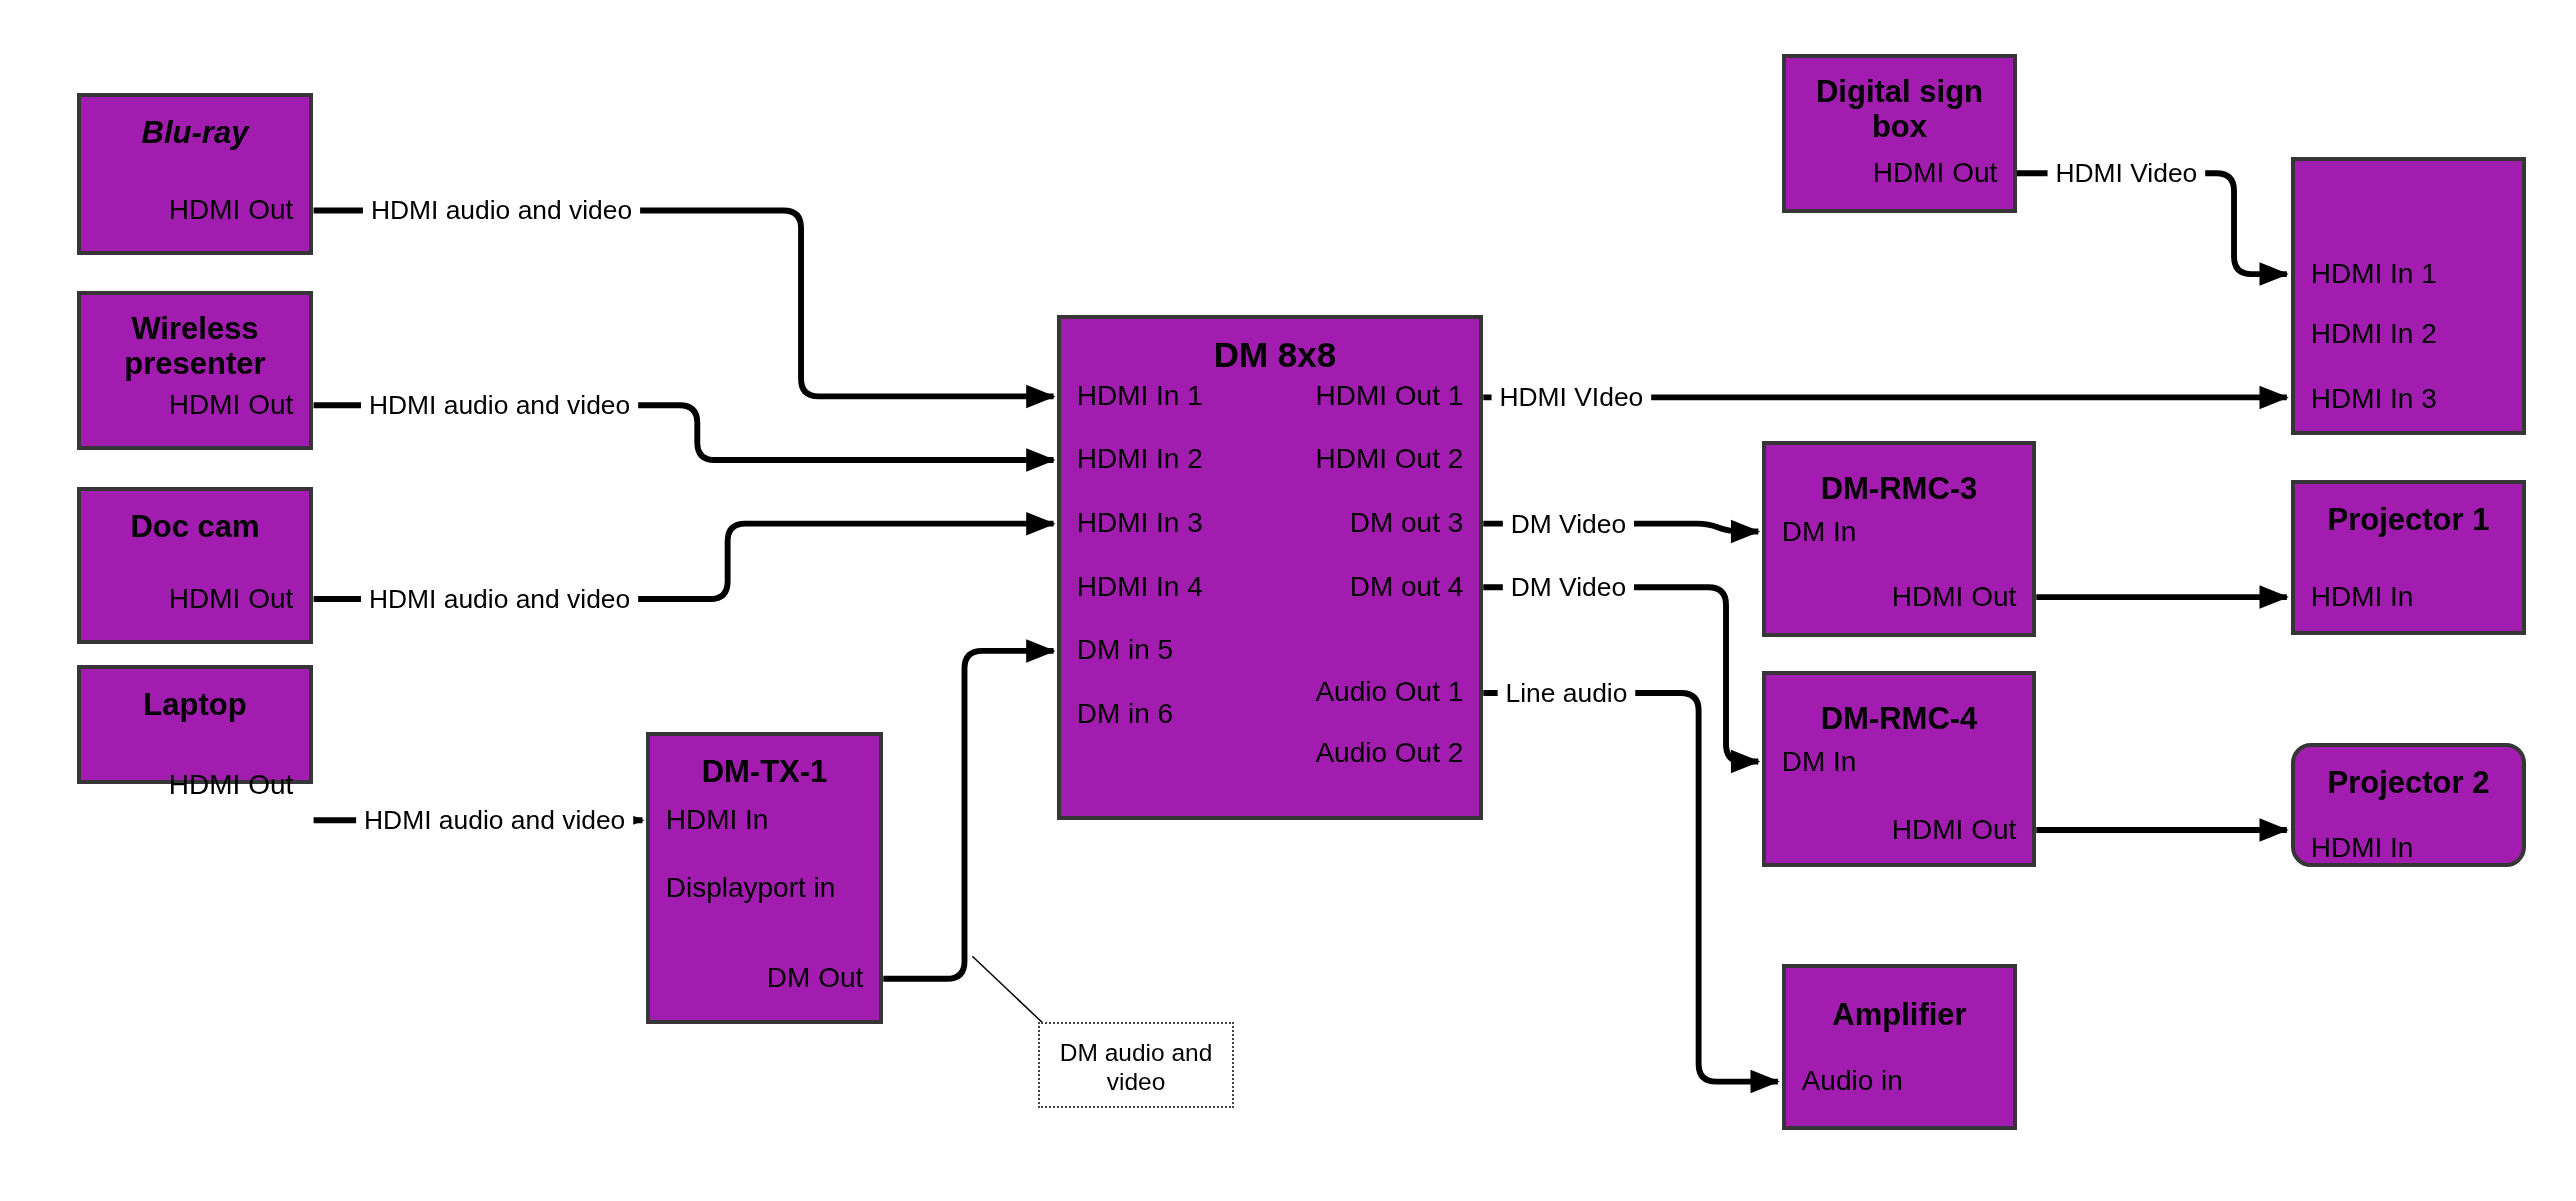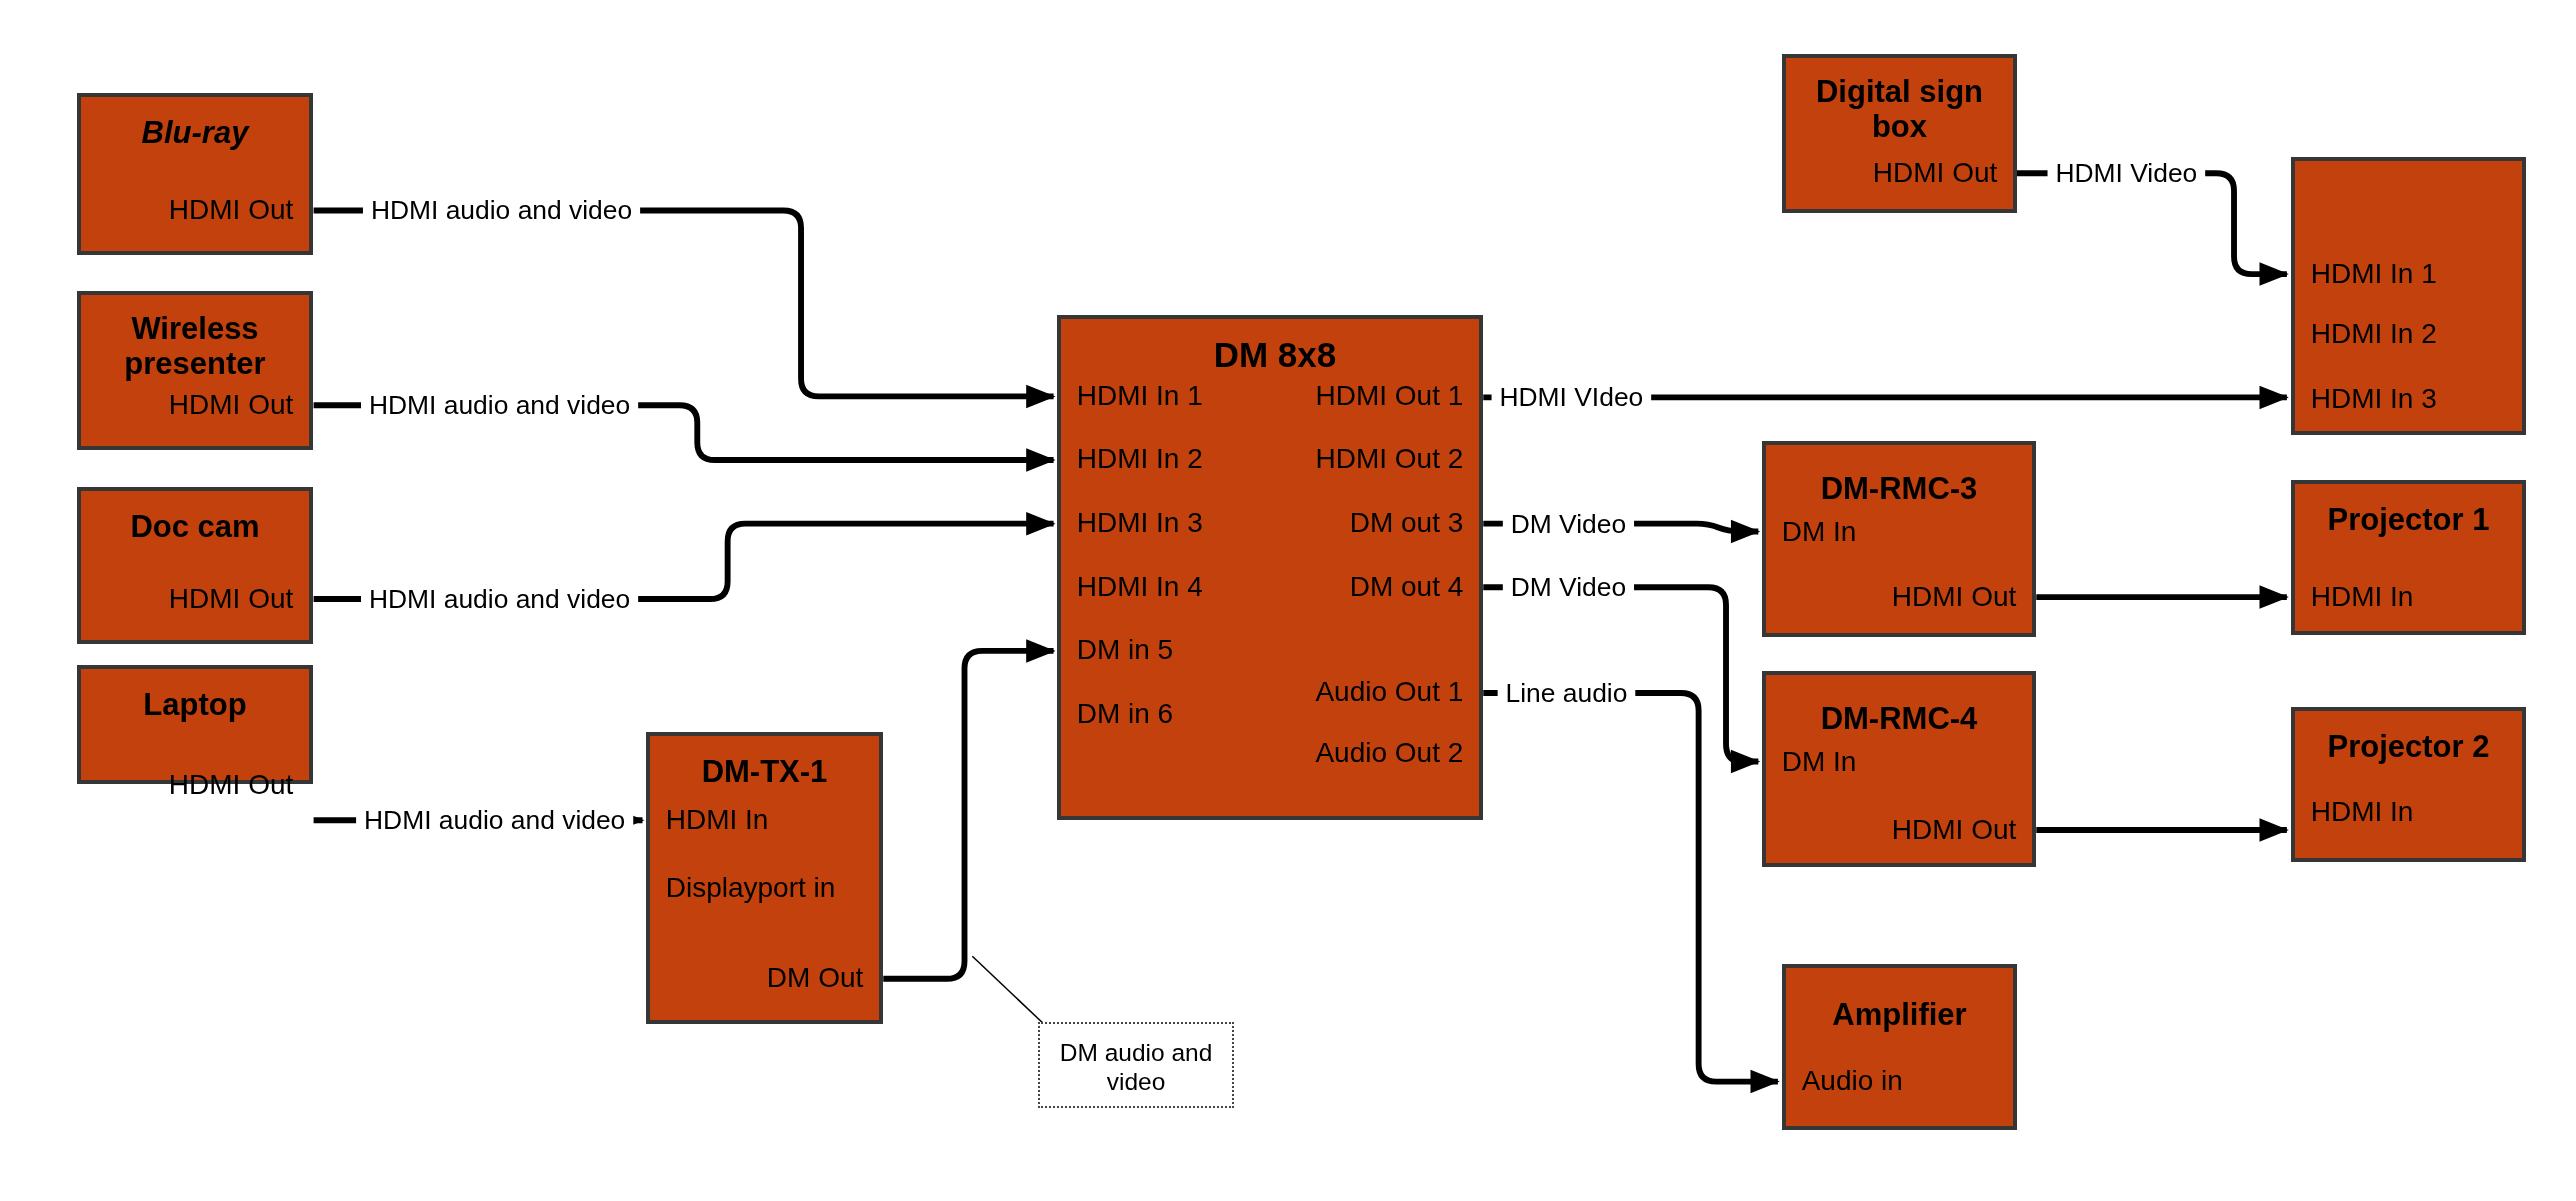--- a/index.html
+++ b/index.html
@@ -13,21 +13,21 @@
   }
   #connector-layer {
     position: absolute;
     left: 0; top: 0;
     width: 100%; height: 100%;
   }
   .node {
     position: absolute;
     box-sizing: border-box;
     border: 4.9px solid #363636;
-    background: #c2410c;
+    background: #a21caf;
   }
   .node-title-block {
     position: absolute;
     left: 0; right: 0;
     text-align: center;
   }
   .node-title-line {
     font-weight: bold;
     color: #000000;
     line-height: 1.13;
@@ -176,21 +176,21 @@
       </div>
       <span class="port left" style="top: 96px;">HDMI In</span>
     </div>
     <div class="node" style="left: 1762px; top: 671px; width: 274px; height: 196px; border-color: rgb(54, 54, 54);">
       <div class="node-title-block" style="top: 25.5px;">
         <div class="node-title-line" style="font-size: 31px;">DM-RMC-4</div>
       </div>
       <span class="port left" style="top: 70px;">DM In</span>
       <span class="port right" style="top: 138px;">HDMI Out</span>
     </div>
-    <div class="node" style="left: 2291px; top: 707px; width: 235px; height: 155px; border-color: rgb(54, 54, 54);">
+    <div class="node" style="left: 2291px; top: 743px; width: 235px; height: 124px; border-color: rgb(54, 54, 54); border-radius: 20px;">
       <div class="node-title-block" style="top: 17.6px;">
         <div class="node-title-line" style="font-size: 31px;">Projector 2</div>
       </div>
       <span class="port left" style="top: 84px;">HDMI In</span>
     </div>
     <div class="node" style="left: 1782px; top: 964px; width: 235px; height: 166px; border-color: rgb(54, 54, 54);">
       <div class="node-title-block" style="top: 29px;">
         <div class="node-title-line" style="font-size: 31px;">Amplifier</div>
       </div>
       <span class="port left" style="top: 96px;">Audio in</span>

